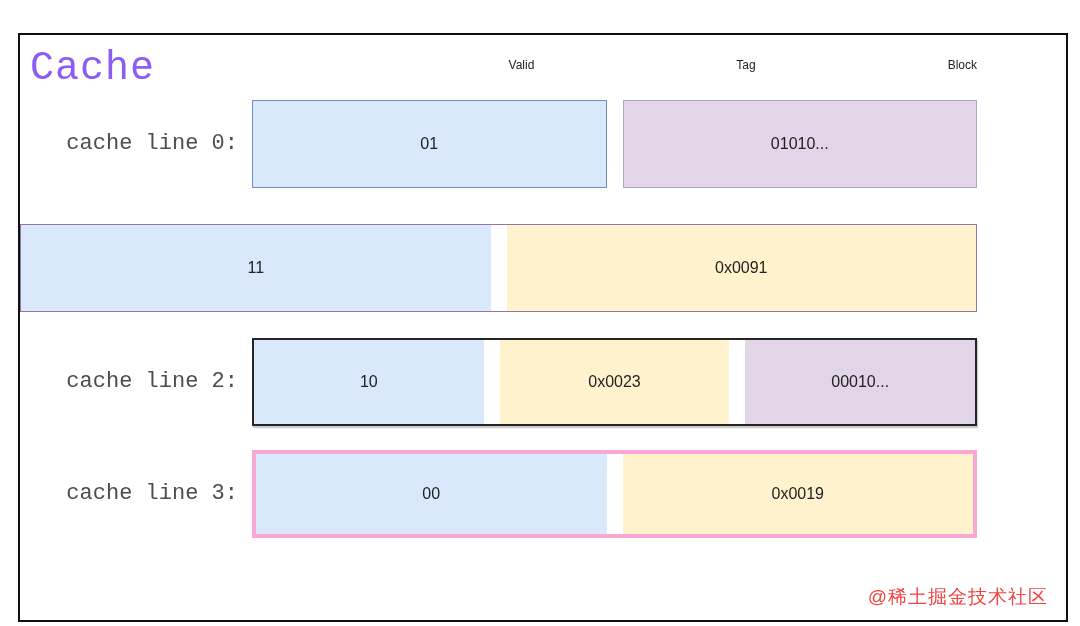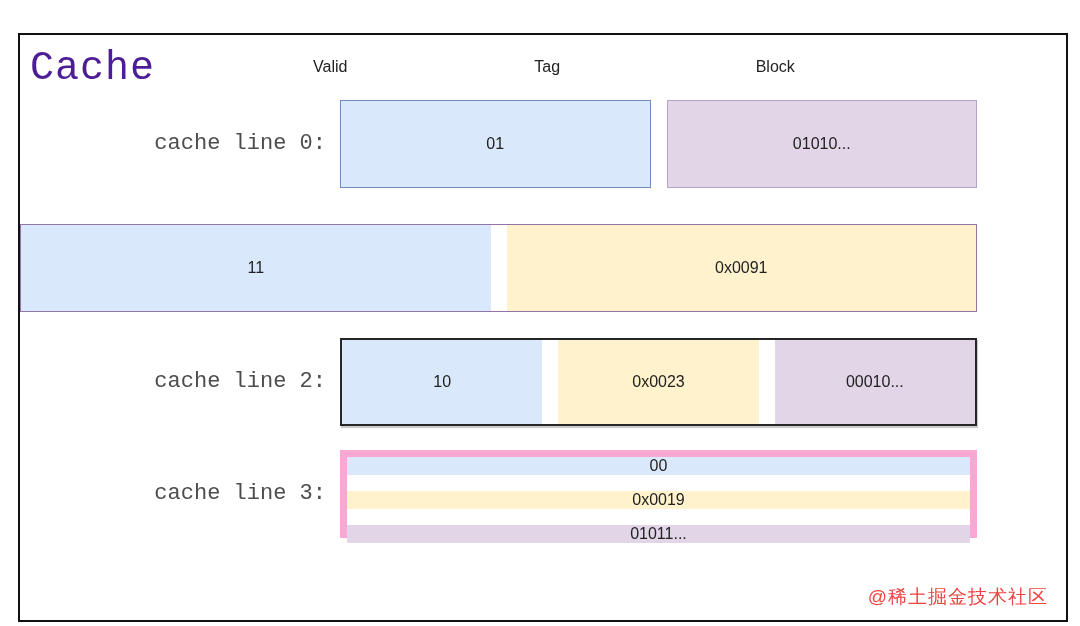--- a/index.html
+++ b/index.html
@@ -16,48 +16,48 @@
     left: 18px; top: 33px;
     width: 1050px; height: 589px;
     border: 2px solid #111111;
     background: #ffffff;
   }
   .title {
     position: absolute;
     left: 30px; top: 46px;
     font-family: "Liberation Mono", "DejaVu Sans Mono", monospace;
     font-size: 40px;
-    color: #4c1d95;
+    color: #8b5cf6;
     letter-spacing: 1px;
     white-space: nowrap;
   }
   .headers {
     position: absolute;
     left: 313px; top: 58px;
     width: 664px; height: 22px;
     display: flex;
   }
   .header-cell {
     flex: 1;
-    text-align: left;
-    font-size: 16px;
+    text-align: right;
+    font-size: 12px;
     color: #222222;
   }
   .line-row {
     position: absolute;
     left: 20px;
     width: 957px; height: 88px;
     display: flex;
   }
   .row0 { top: 100px; }
   .row1 { top: 224px; }
   .row2 { top: 330px; margin-top: 8px; }
   .row3 { top: 450px; }
   .row-label {
-    width: 320px;
+    width: 232px;
     padding-right: 14px;
     text-align: right;
     line-height: 88px;
     font-family: "Liberation Mono", "DejaVu Sans Mono", monospace;
     font-size: 22px;
     color: #4d4d4d;
     white-space: nowrap;
     padding-left: 18px;
   }
   .row-cells {
@@ -89,21 +89,21 @@
     box-shadow: 2px 2px 1px rgba(90, 70, 110, 0.28);
   }
 
   
   .row2 .row-cells {
     border: 2px solid #262626;
     box-shadow: 1px 2px 1px rgba(0, 0, 0, 0.20);
   }
 
   
-  .row3 .row-cells { border: 7px solid #f9a8d4; flex-direction: column; }
+  .row3 .row-cells { border: 4px solid #f9a8d4; }
 
   .watermark {
     position: absolute;
     right: 32px; top: 584px;
     font-size: 19px;
     color: #ef4444;
     letter-spacing: 1px;
     white-space: nowrap;
   }
 </style>
@@ -143,18 +143,17 @@
       <div class="cell cell-tag">0x0023</div>
       <div class="cell cell-block">00010...</div>
     </div>
   </div>
 
   <div class="line-row row3">
     <div class="row-label">cache line 3:</div>
     <div class="row-cells">
       <div class="cell cell-valid">00</div>
       <div class="cell cell-tag">0x0019</div>
-      <div class="cell cell-block">01011...</div>
     </div>
   </div>
 
   <div class="watermark">@稀土掘金技术社区</div>
 </div>
 
 </body></html>

